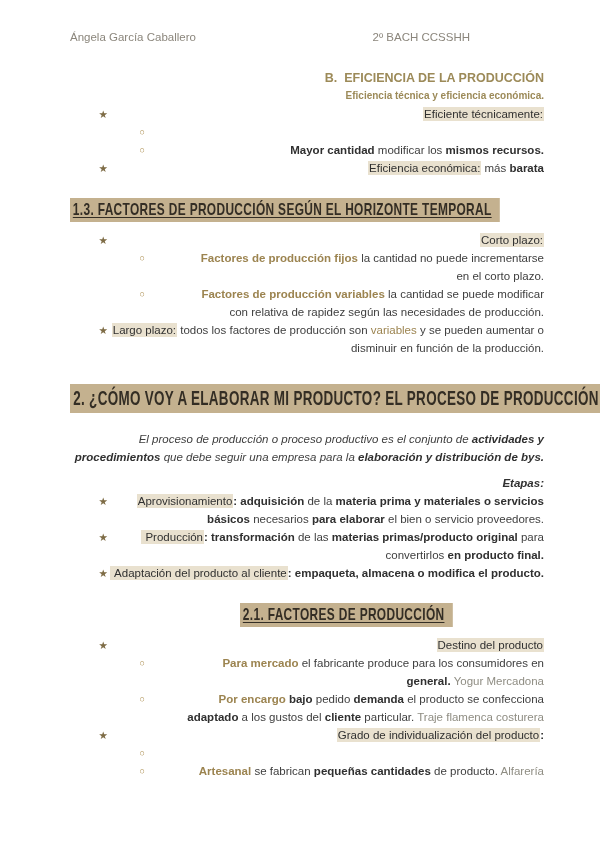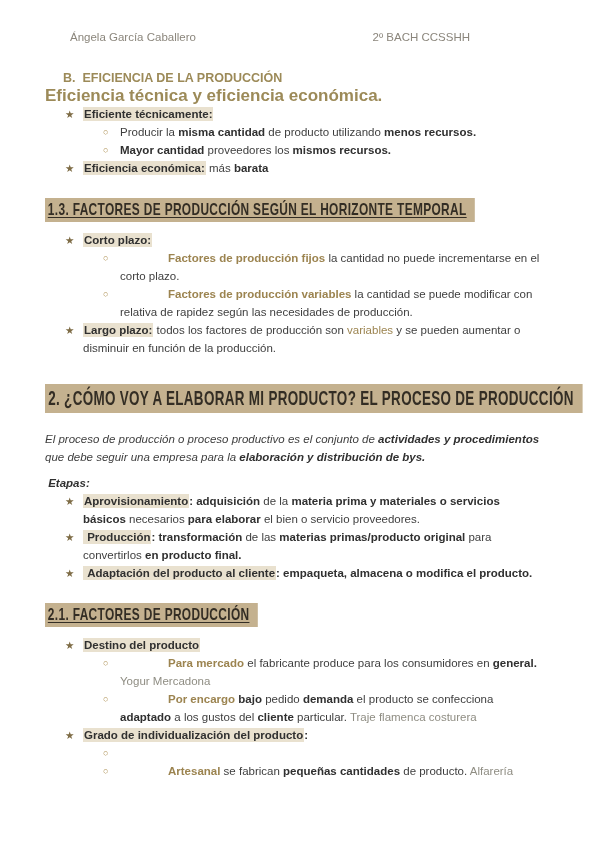--- a/index.html
+++ b/index.html
@@ -8,42 +8,42 @@
     font-family:"Liberation Sans",sans-serif;
     color:var(--body-text,#3e3e3e);
     overflow:hidden;
   }
   .page{position:relative;width:600px;height:594px;background:#fff;}
   .doc-header{
     display:flex;justify-content:space-between;
     padding:30px 130px 0 70px;
     font-size:11.5px;line-height:14px;color:var(--header-text,#8b867c);
   }
-  #doc-body{padding:0 56px 0 45px;}
+  #doc-body{padding:0 56px 0 70px;text-align:right;}
   .doc-title{
     margin-top:26px;padding-left:18px;
     color:var(--gold-heading,#9c8a58);font-weight:bold;
     font-size:12.5px;line-height:17px;
   }
   .doc-subtitle{
     color:var(--gold-heading,#9c8a58);font-weight:bold;
-    font-size:17px;line-height:18px;
+    font-size:10px;line-height:18px;
   }
   .para{font-size:11.5px;line-height:18px;margin-top:10px;font-style:italic;}
   .para + .para{margin-top:8px;}
   .item{display:flex;font-size:11.5px;line-height:18px;}
   .item.star{padding-left:20px;}
   .item.circle{padding-left:58px;}
   .bullet{flex:0 0 18px;}
   .star .bullet{color:var(--star,#7e6c46);font-size:10.5px;}
   .circle .bullet{flex-basis:17px;color:var(--circle,#ab8d4e);font-size:9px;}
   .itext{flex:1;}
   .t-n{}
   .t-b{font-weight:bold;color:var(--bold-text,#303030);}
-  .t-hb{font-weight:bold;color:var(--bold-text,#2e2e2e);background:var(--light-hl,#e9e1cf);padding:1px 1px;}
+  .t-hb{font-weight:normal;color:var(--bold-text,#2e2e2e);background:var(--light-hl,#e9e1cf);padding:1px 1px;}
   .t-g{color:var(--gold-term,#9c8450);}
   .t-gb{color:var(--gold-term,#9c8450);font-weight:bold;margin-left:48px;}
   .t-ex{color:var(--example-text,#8f8d83);}
   .hwrap{line-height:0;}
   .h2w{margin-top:21px;margin-bottom:9px;}
   .h1w{margin-top:27px;margin-bottom:17px;}
   .h2,.h1{
     display:inline-block;background:var(--tan-block,#c4b18f);
     color:var(--heading-dark,#332d24);font-weight:bold;white-space:nowrap;
     transform-origin:left center;letter-spacing:.5px;
@@ -68,25 +68,24 @@
   </div>
   <div id="doc-body">
       <div class="doc-title">B.&nbsp;&nbsp;EFICIENCIA DE LA PRODUCCIÓN</div>
       <div class="doc-subtitle">Eficiencia técnica y eficiencia económica.</div>
       <div class="item star">
         <span class="bullet">★</span>
         <span class="itext"><span class="seg t-hb">Eficiente técnicamente:</span></span>
       </div>
       <div class="item circle">
         <span class="bullet">○</span>
-        <span class="itext"><span class="seg t-n">Producir la </span><span class="seg t-b">misma cantidad</span><span class="seg t-n"> de producto utilizando </span><span class="seg t-b">menos recursos</span><span class="seg t-b">.</span></span>
       </div>
       <div class="item circle">
         <span class="bullet">○</span>
-        <span class="itext"><span class="seg t-b">Mayor cantidad</span><span class="seg t-n"> proveedores los </span><span class="seg t-b">mismos recursos</span><span class="seg t-b">.</span></span>
+        <span class="itext"><span class="seg t-b">Mayor cantidad</span><span class="seg t-n"> modificar los </span><span class="seg t-b">mismos recursos</span><span class="seg t-b">.</span></span>
       </div>
       <div class="item star">
         <span class="bullet">★</span>
         <span class="itext"><span class="seg t-hb">Eficiencia económica:</span><span class="seg t-n"> más </span><span class="seg t-b">barata</span></span>
       </div>
       <div class="hwrap h2w"><span class="h2">1.3. FACTORES DE PRODUCCIÓN SEGÚN EL HORIZONTE TEMPORAL</span></div>
       <div class="item star">
         <span class="bullet">★</span>
         <span class="itext"><span class="seg t-hb">Corto plazo:</span></span>
       </div>

